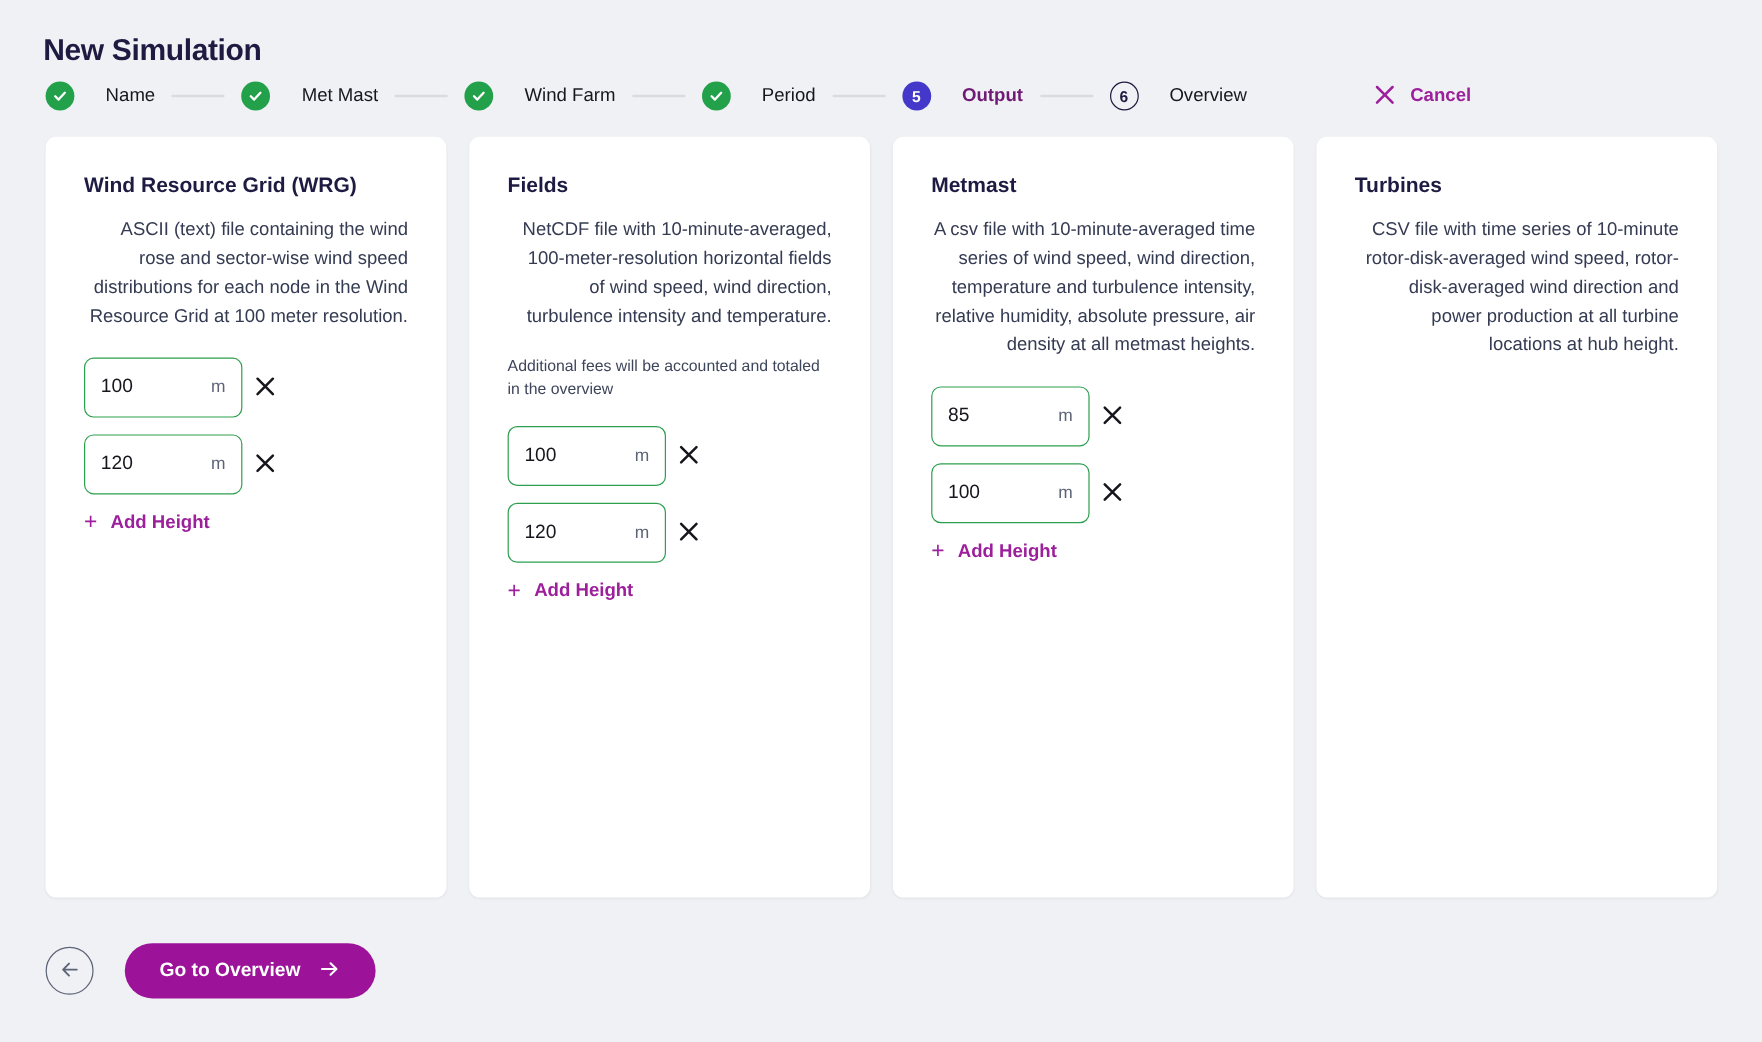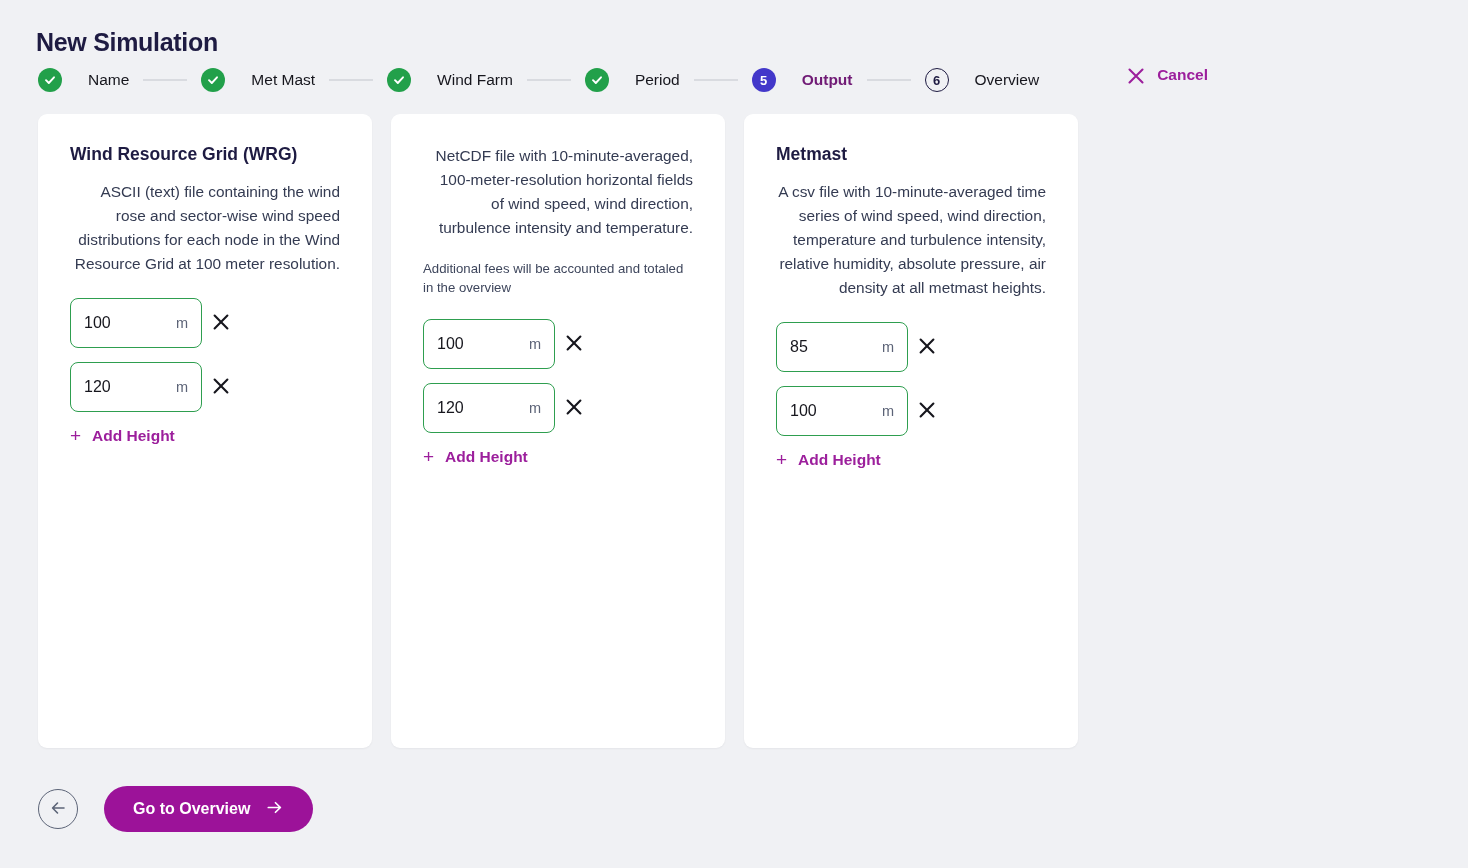--- a/index.html
+++ b/index.html
@@ -85,23 +85,24 @@
   .step-connector {
     width: 44px;
     height: 2px;
     background: #d9dbe0;
     margin: 0 14px;
     flex: none;
   }
 
   .cancel-btn {
     position: absolute;
-    right: 40px;
+    right: 22px;
     top: 66px;
     display: flex;
+    align-items: center;
     gap: 11px;
     height: 28px;
     cursor: pointer;
     background: none;
     border: none;
     padding: 0;
   }
   .cancel-label {
     font-size: 15.5px;
     font-weight: bold;
@@ -362,20 +363,21 @@
                 </svg></span>
             </button>
           </div>
           <button class="add-height">
             <span class="add-plus">+</span>
             <span class="add-label">Add Height</span>
           </button>
         </div>
       </div>
       <div class="card">
+        <div class="card-title">Fields</div>
         <div class="card-desc">NetCDF file with 10-minute-averaged, 100-meter-resolution horizontal fields of wind speed, wind direction, turbulence intensity and temperature.</div>
         <div class="card-note">Additional fees will be accounted and totaled in the overview</div>
         <div class="heights">
           <div class="height-row">
             <div class="height-input-wrap">
               <input type="text" class="height-input" value="100" style="">
               <span class="height-unit">m</span>
             </div>
             <button class="remove-btn">
               <span><svg width="20" height="20" viewBox="0 0 20 20">
@@ -424,20 +426,24 @@
               <span><svg width="20" height="20" viewBox="0 0 20 20">
                   <path d="M3.6 3.6 L16.4 16.4 M16.4 3.6 L3.6 16.4" stroke="#16161d" stroke-width="2.1" stroke-linecap="round" fill="none"></path>
                 </svg></span>
             </button>
           </div>
           <button class="add-height">
             <span class="add-plus">+</span>
             <span class="add-label">Add Height</span>
           </button>
         </div>
+      </div>
+      <div class="card">
+        <div class="card-title">Turbines</div>
+        <div class="card-desc">CSV file with time series of 10-minute rotor-disk-averaged wind speed, rotor-disk-averaged wind direction and power production at all turbine locations at hub height.</div>
       </div>
     </div>
 
   <div class="footer">
     <button class="back-btn">
       <span>
         <svg width="20" height="20" viewBox="0 0 20 20">
           <path d="M16 10 H5 M9.5 5 L4.6 10 L9.5 15" stroke="#5c6477" stroke-width="1.6" fill="none" stroke-linecap="round" stroke-linejoin="round"></path>
         </svg>
       </span>

